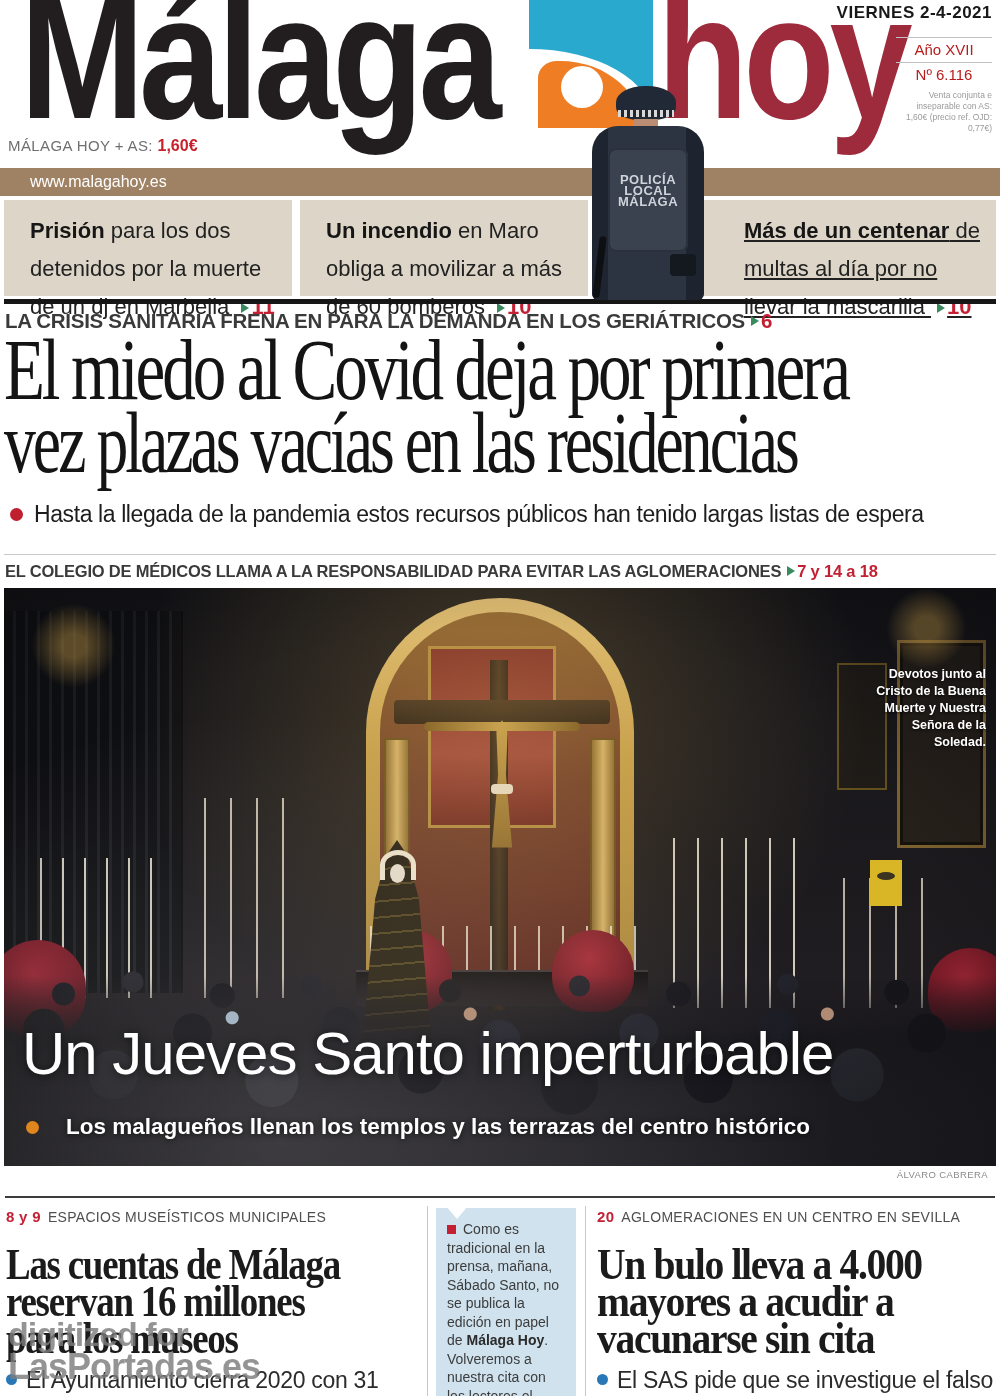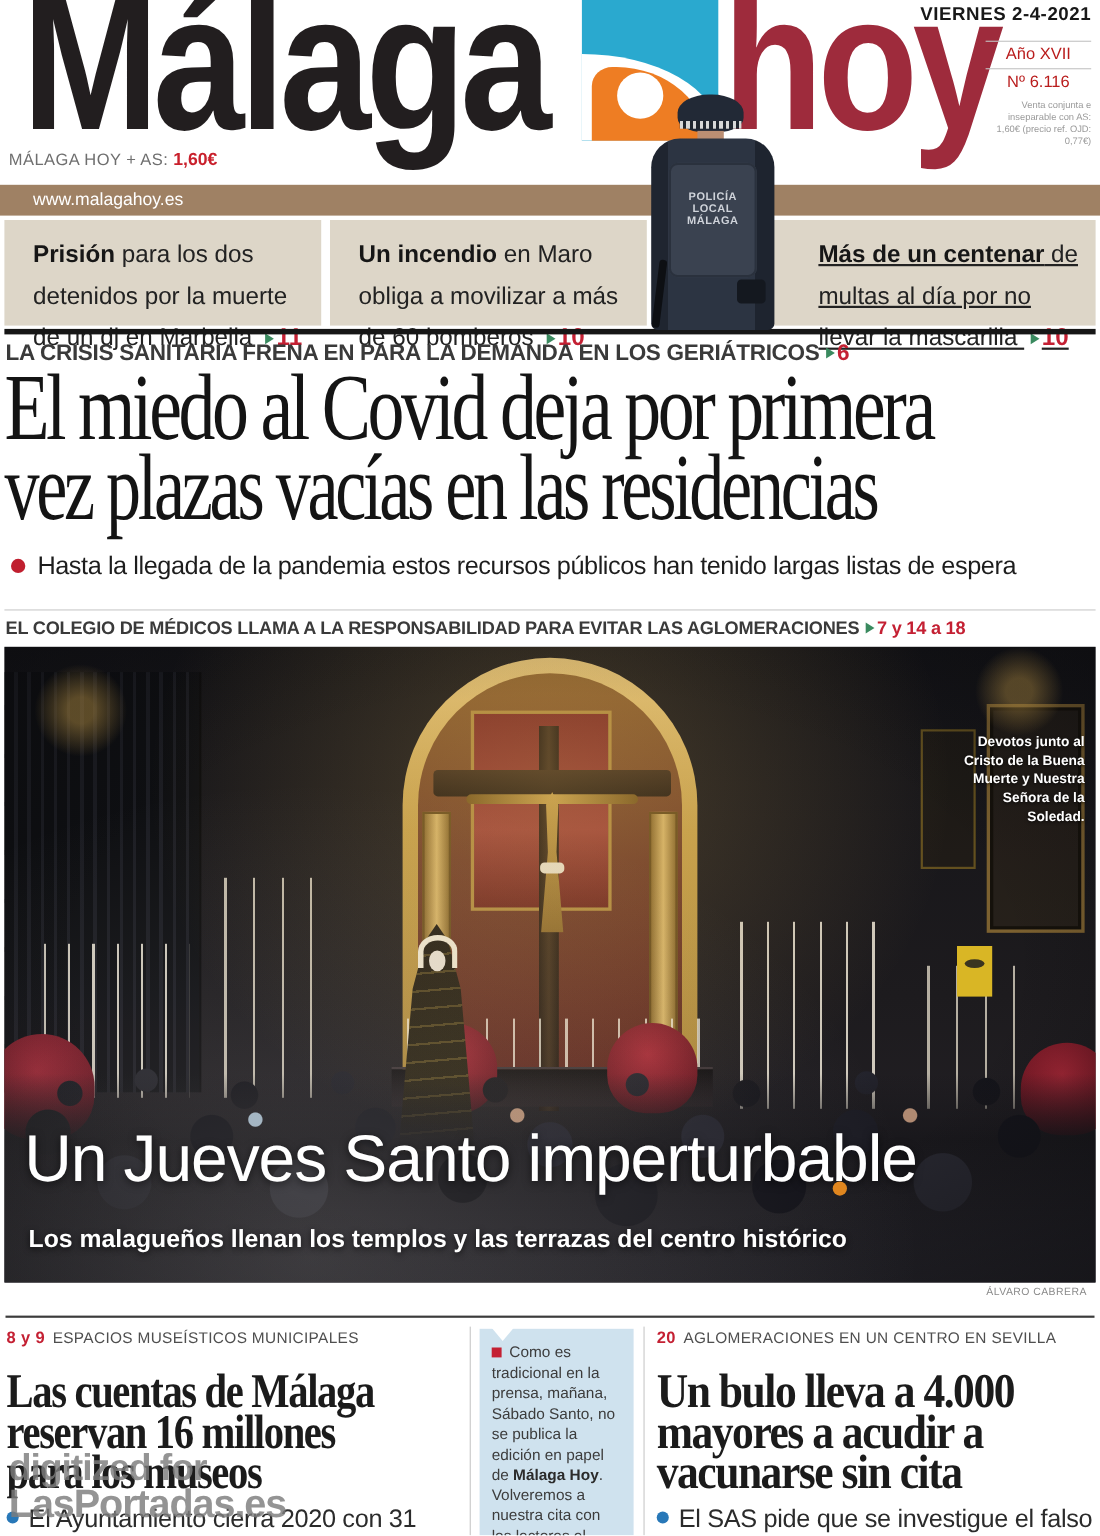--- a/index.html
+++ b/index.html
@@ -42,21 +42,21 @@
   .police{position:absolute;left:592px;top:86px;width:112px;height:214px;z-index:6;}
   .p-cap{position:absolute;left:24px;top:0;width:60px;height:34px;background:#222936;border-radius:48% 48% 38% 38%;}
   .p-band{position:absolute;left:26px;top:24px;width:56px;height:7px;
           background:repeating-linear-gradient(90deg,#d8d8d8 0 3px,#20262f 3px 6px);}
   .p-neck{position:absolute;left:42px;top:33px;width:24px;height:10px;background:#bb8e73;}
   .p-torso{position:absolute;left:0;top:40px;width:112px;height:174px;
            background:linear-gradient(90deg,#1f2530 0 14%,#2c3442 14% 84%,#1e242f 84%);border-radius:26px 26px 6px 6px;}
   .p-vest{position:absolute;left:16px;top:62px;width:80px;height:104px;background:#3a4250;border-radius:8px;
           box-shadow:inset 0 0 0 2px #2a313d;}
   .p-vest-text{position:absolute;left:0;top:26px;width:100%;text-align:center;color:#cfd3da;
-               font-size:10px;font-weight:700;letter-spacing:.5px;line-height:11px;}
+               font-size:13px;font-weight:700;letter-spacing:.5px;line-height:11px;}
   .p-gun{position:absolute;left:4px;top:150px;width:7px;height:62px;background:#0d0f13;border-radius:3px;transform:rotate(7deg);}
   .p-belt{position:absolute;left:78px;top:168px;width:26px;height:22px;background:#14181f;border-radius:4px;}
 
   
   .black-rule{position:absolute;left:4px;right:4px;top:299px;height:5px;background:#161616;}
   .kicker{display:flex;align-items:center;color:#3a3a3a;font-weight:700;}
   .kicker1{position:absolute;left:5px;top:309px;font-size:20.5px;letter-spacing:-.3px;}
   .headline-main{position:absolute;left:4px;top:334px;margin:0;font-family:"Liberation Serif",serif;
                  font-weight:400;color:#141414;font-size:86px;line-height:73px;letter-spacing:-4px;}
   .headline-main .ln{display:block;white-space:nowrap;transform-origin:0 50%;}
@@ -154,21 +154,21 @@
   .glow{left:0;top:0;width:100%;height:100%;z-index:7;pointer-events:none;background:
      radial-gradient(ellipse at 50% 22%,rgba(214,172,92,.26),transparent 52%),
      radial-gradient(circle at 7% 10%,rgba(190,150,70,.45) 0 12px,transparent 42px),
      radial-gradient(circle at 93% 7%,rgba(190,150,70,.4) 0 12px,transparent 40px),
      radial-gradient(ellipse at 28% 96%,rgba(200,195,190,.18),transparent 55%),
      radial-gradient(ellipse at 50% 50%,transparent 60%,rgba(8,8,10,.45) 100%);}
   .photo-caption{position:absolute;right:10px;top:78px;width:126px;z-index:10;text-align:right;
                  color:#fff;font-weight:700;font-size:12.5px;line-height:17px;text-shadow:0 1px 3px rgba(0,0,0,.8);}
   .photo-headline{position:absolute;left:18px;bottom:78px;margin:0;z-index:10;color:#fff;font-weight:400;
                   font-size:60px;letter-spacing:-1px;text-shadow:0 1px 8px rgba(0,0,0,.6);}
-  .photo-sub{position:absolute;left:22px;bottom:26px;z-index:10;display:flex;gap:27px;align-items:flex-end;flex-direction:column;}
+  .photo-sub{position:absolute;left:22px;bottom:26px;z-index:10;display:flex;gap:27px;align-items:flex-start;}
   .dot-orange{background:#e0861f;}
   .photo-sub p{margin:0;color:#fff;font-weight:700;font-size:22.5px;text-shadow:0 1px 6px rgba(0,0,0,.7);}
   .credit{position:absolute;right:12px;top:1169px;font-size:9.5px;letter-spacing:.4px;color:#8a8a8a;}
 
   
   .bottom-rule{position:absolute;left:5px;right:5px;top:1196px;height:2px;background:#3c3c3c;}
   .vsep{position:absolute;top:1206px;bottom:0;width:1px;background:#c8c8c8;}
   .vs1{left:427px;} .vs2{left:585px;}
   .col{position:absolute;top:1204px;}
   .col-left{left:6px;width:410px;}

